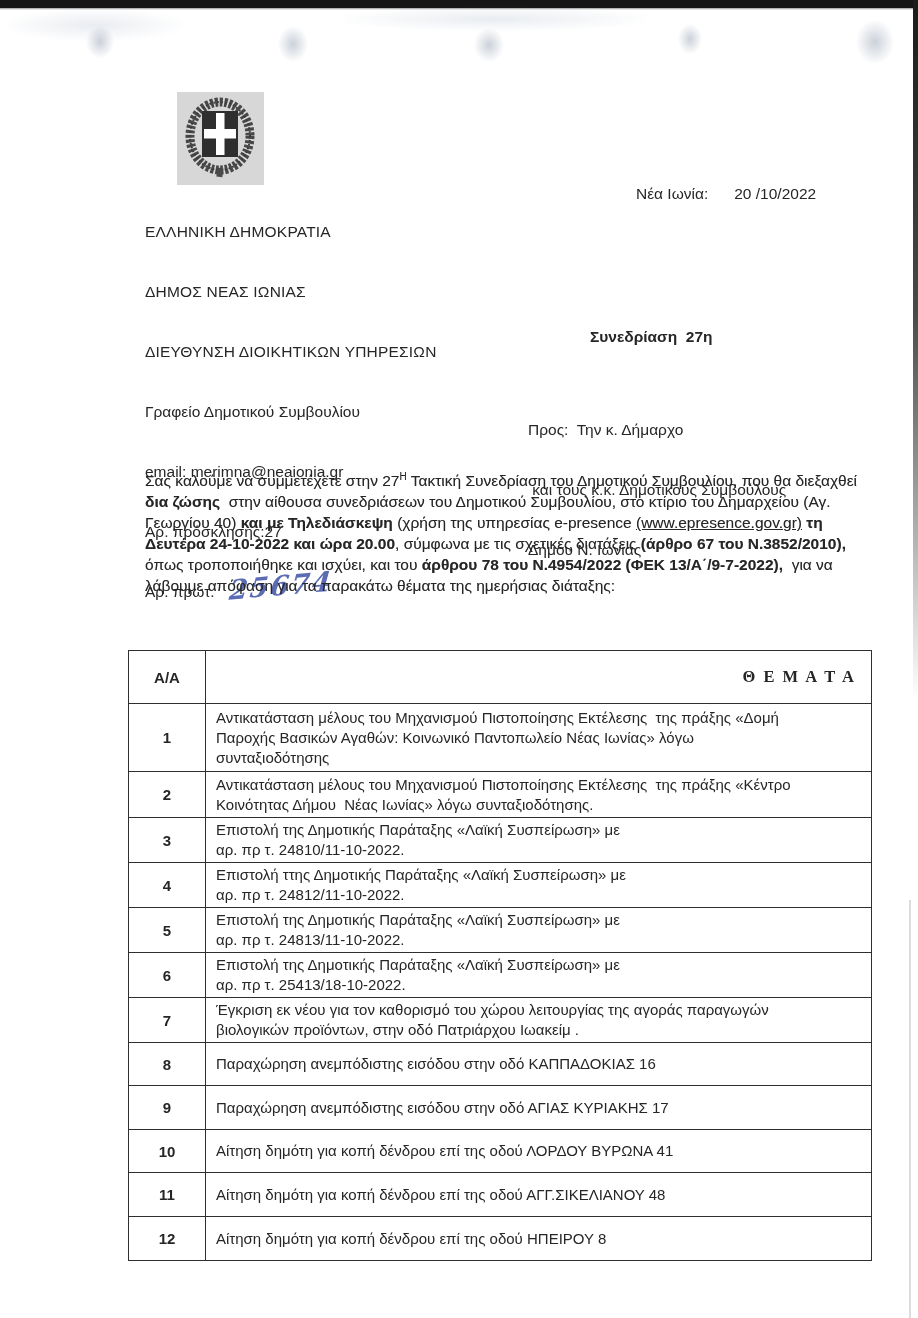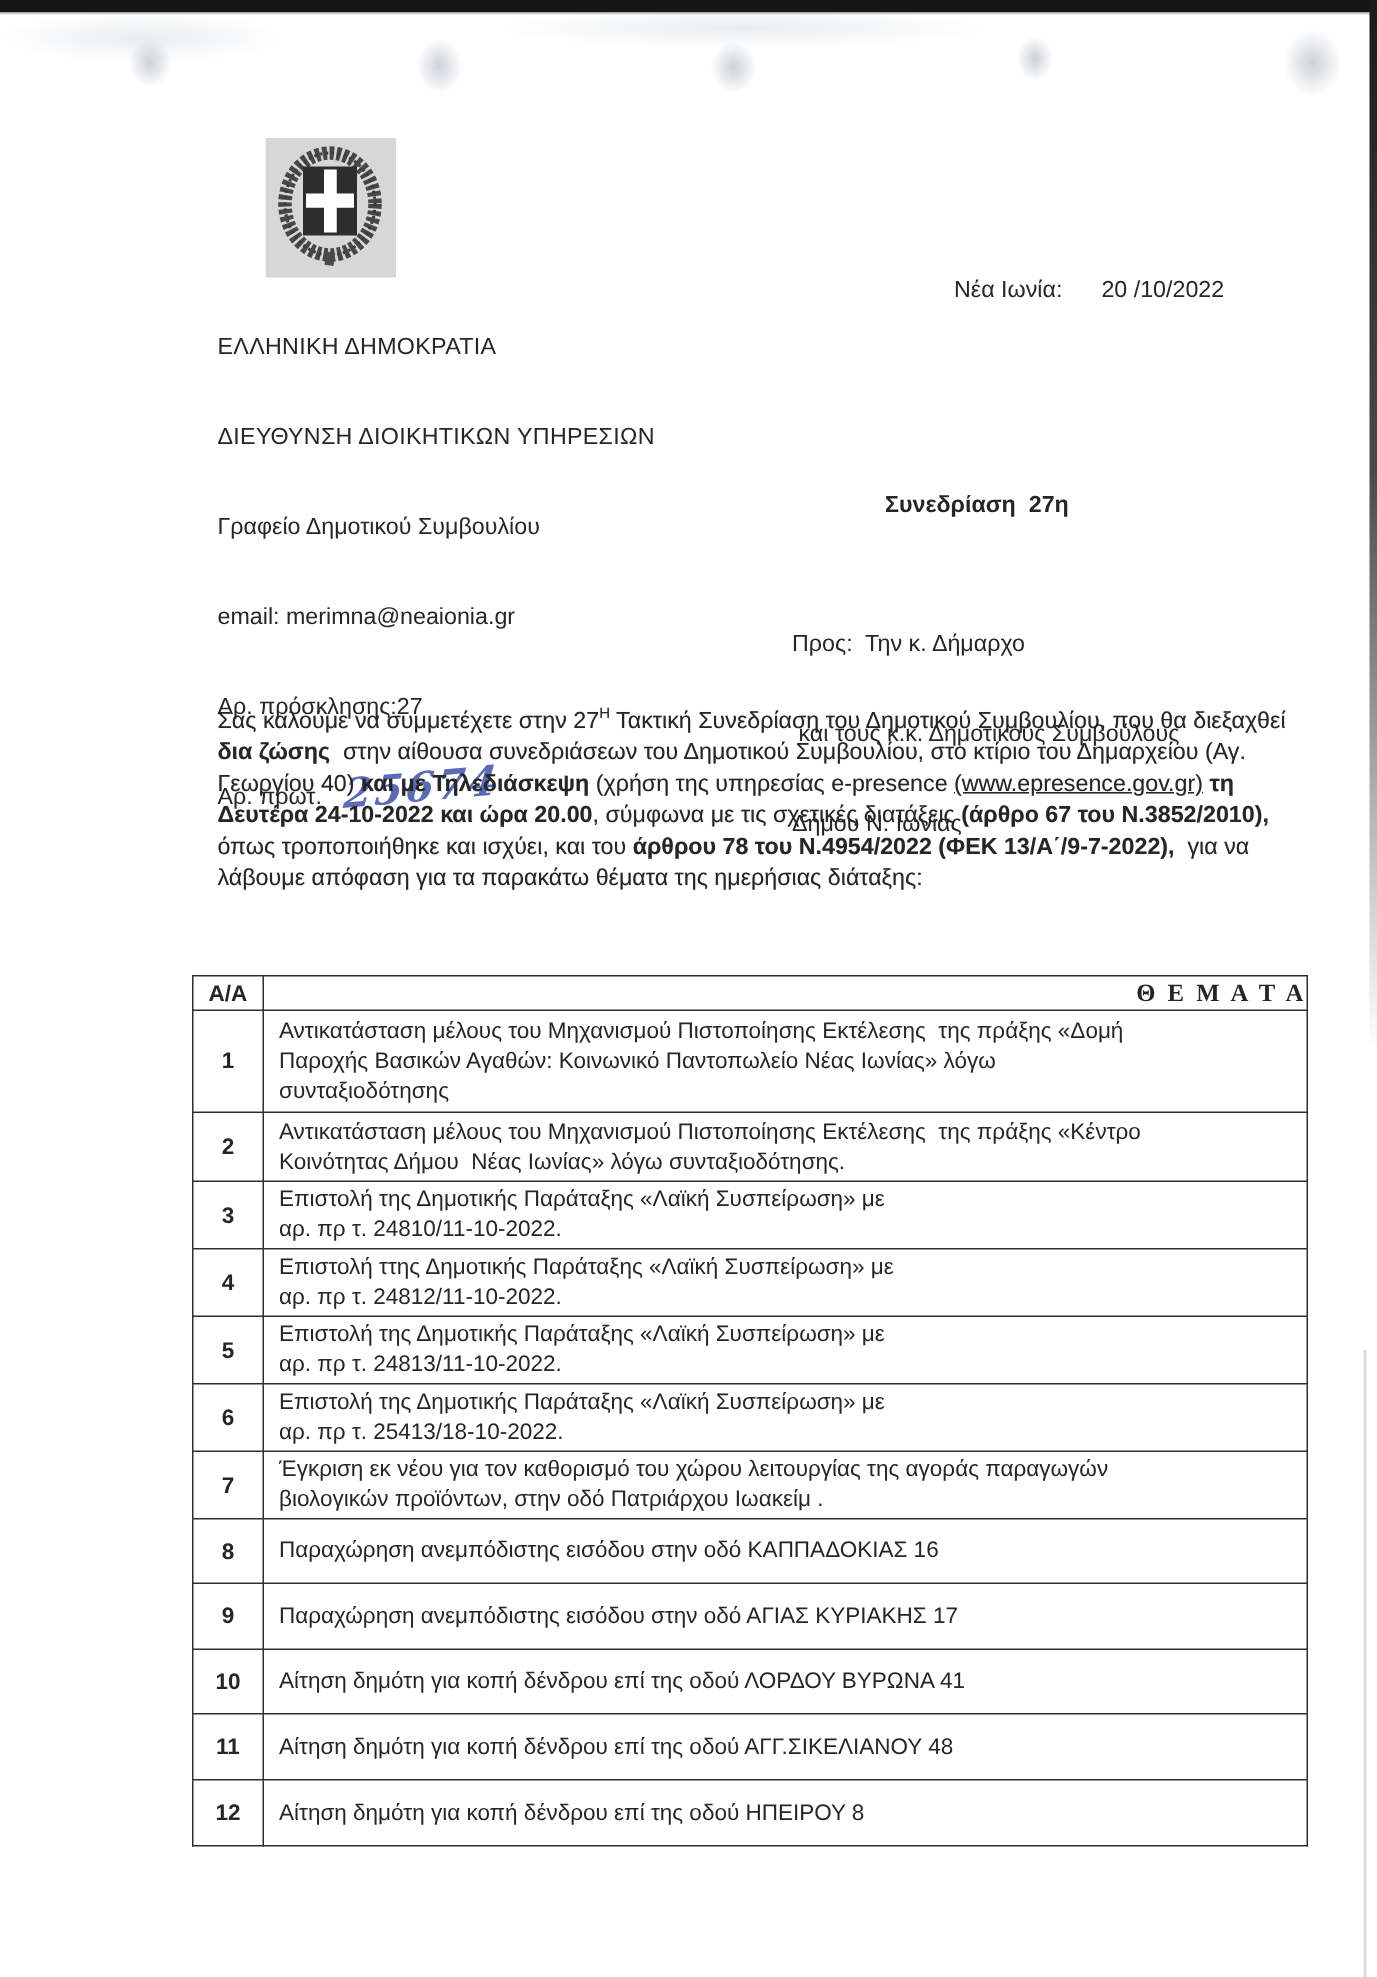--- a/index.html
+++ b/index.html
@@ -42,21 +42,21 @@
     text-shadow:0 0 0.5px rgba(40,40,40,0.35);
   }
   .body-par b{font-weight:bold;}
   .body-par .ul{text-decoration:underline;margin-top:24px;}
   sup{font-size:10px;vertical-align:super;line-height:0;}
 
   
   .agenda{position:absolute;left:128px;top:650px;}
   table{border-collapse:collapse;width:744px;table-layout:fixed;}
   th,td{border:1.6px solid #2f2f2f;}
-  th{height:22px;padding:0;}
+  th{height:22px;padding:15px;}
   .th-num{width:46px;font-size:15px;font-weight:bold;text-align:center;}
   .th-topics{font-family:"Liberation Serif", serif;font-weight:bold;font-size:16.5px;
     text-align:right;letter-spacing:2px;}
   td.num{width:46px;text-align:center;font-weight:bold;font-size:15px;vertical-align:middle;}
   td.topic{padding:2px 10px;font-size:15px;line-height:20px;vertical-align:middle;}
   .tline{white-space:pre-wrap;}
 </style>
 </head>
 <body>
 
@@ -79,20 +79,21 @@
     <ellipse cx="43" cy="44" rx="30" ry="34" fill="none" stroke="#3a3a3a" stroke-width="2" stroke-dasharray="1.5 2.5"></ellipse>
     <rect x="25" y="19" width="36" height="46" fill="#2e2e2e"></rect>
     <rect x="39" y="21" width="8.5" height="42" fill="#ffffff"></rect>
     <rect x="27" y="37" width="32" height="9.5" fill="#ffffff"></rect>
     <rect x="40" y="76" width="6" height="9" fill="#4a4a4a" transform="rotate(8 43 80)"></rect>
   </svg>
 </div>
 
 <div class="org-block">
   <div class="caps">ΕΛΛΗΝΙΚΗ ΔΗΜΟΚΡΑΤΙΑ</div>
+  <div class="caps">ΔΗΜΟΣ ΝΕΑΣ ΙΩΝΙΑΣ</div>
   <div class="caps">ΔΙΕΥΘΥΝΣΗ ΔΙΟΙΚΗΤΙΚΩΝ ΥΠΗΡΕΣΙΩΝ</div>
   <div>Γραφείο Δημοτικού Συμβουλίου</div>
   <div>email: merimna@neaionia.gr</div>
   <div>Αρ. πρόσκλησης:27</div>
   <div class="proto-row">
     <span>Αρ. πρωτ.</span>
     <span class="handwriting">25674</span>
   </div>
 </div>
 

